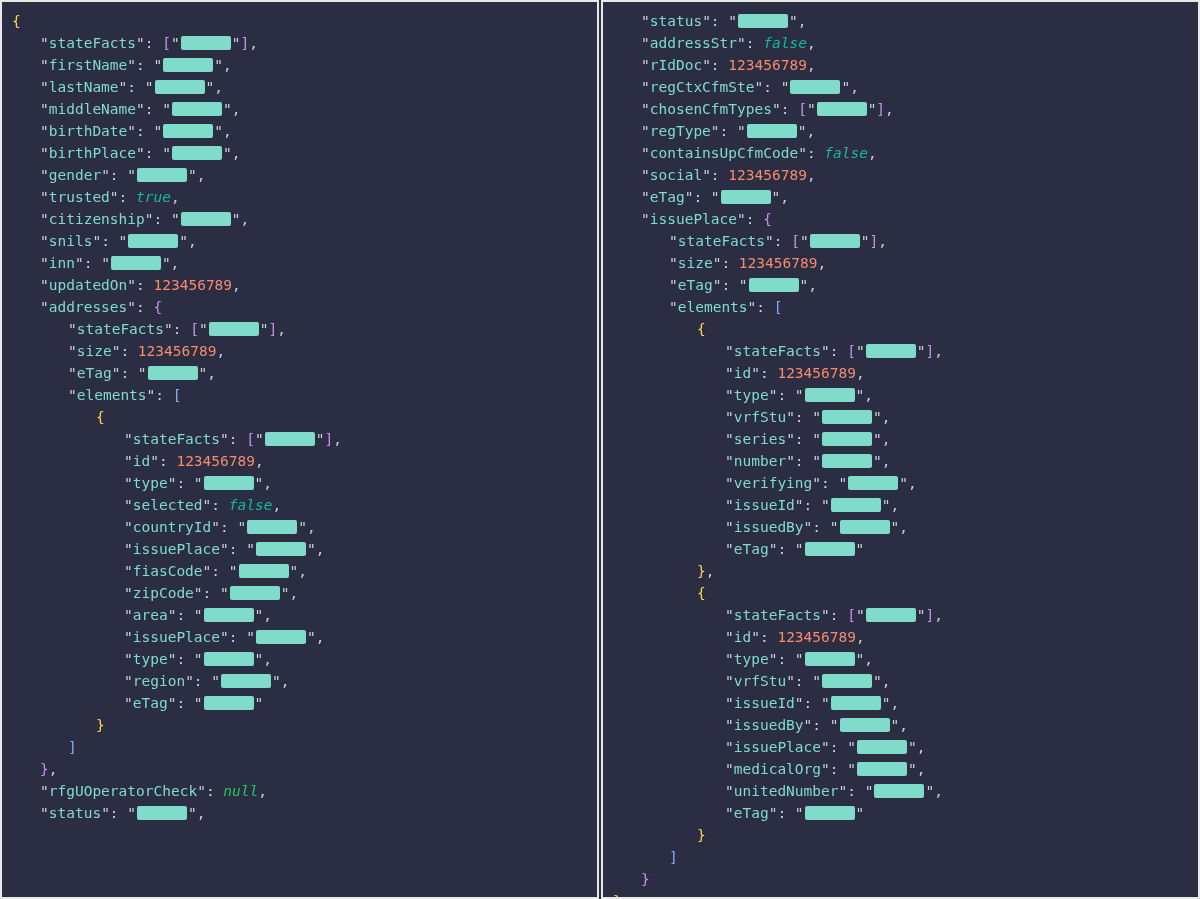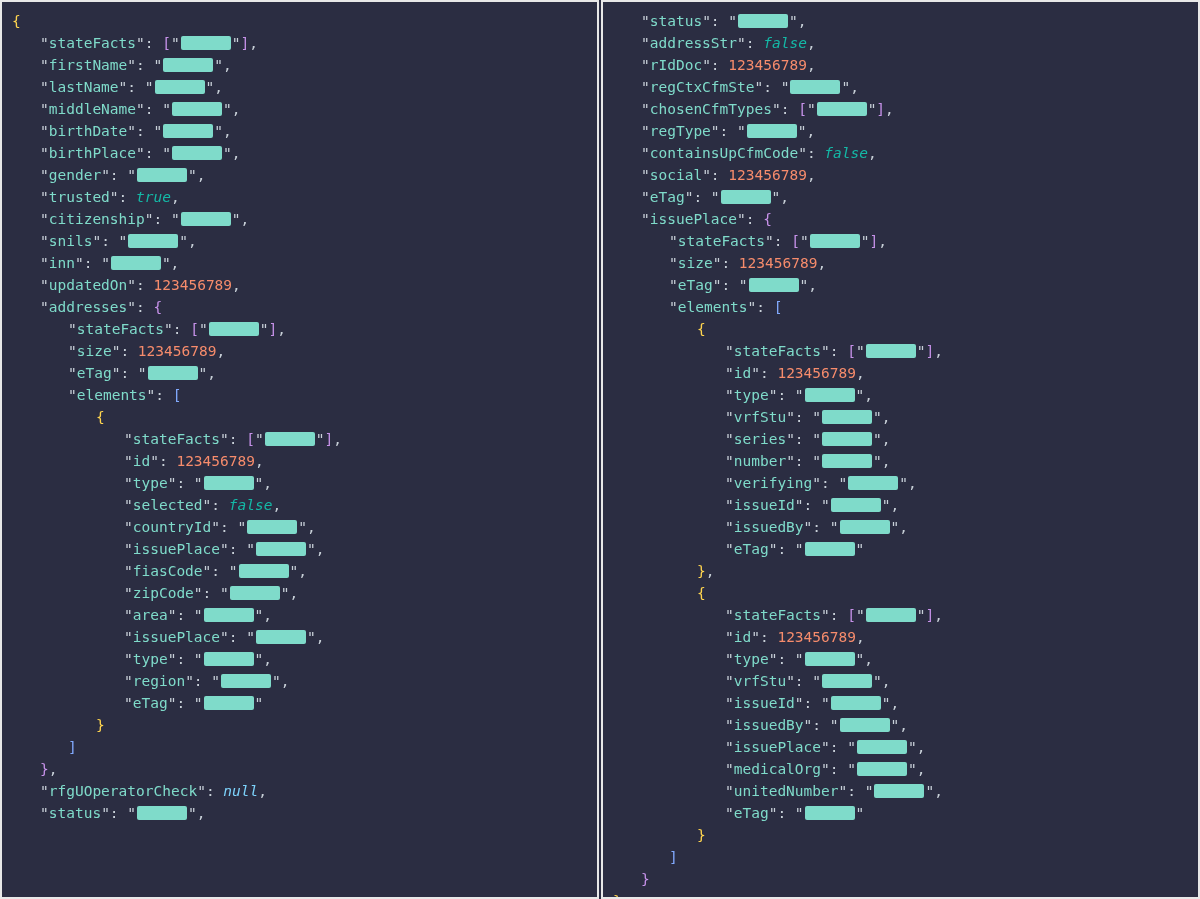--- a/index.html
+++ b/index.html
@@ -29,21 +29,21 @@
   .ind { display:inline-block; }
   .i1 { width: 28px; }
   .i2 { width: 56px; }
   .i3 { width: 84px; }
   .i4 { width: 112px; }
   .i0 { width: 0px; }
   .q  { color: #c9d1d9; }       
   .key{ color: #7fdbca; }       
   .num{ color: #f78c6c; }       
   .bool{ color: #14b8a6; font-style: italic; } 
-  .null{ color: #7dd3fc; font-style: italic; }
+  .null{ color: #22c55e; font-style: italic; }
   .brace-y { color: #ffd54f; }  
   .brace-p { color: #c792ea; }  
   .brace-b { color: #82aaff; }
   .colon { color: #c9d1d9; }
   .comma { color: #c9d1d9; }
   .redact {
     display: inline-block;
     background: #7fdbca;
     height: 14px;
     border-radius: 2px;

